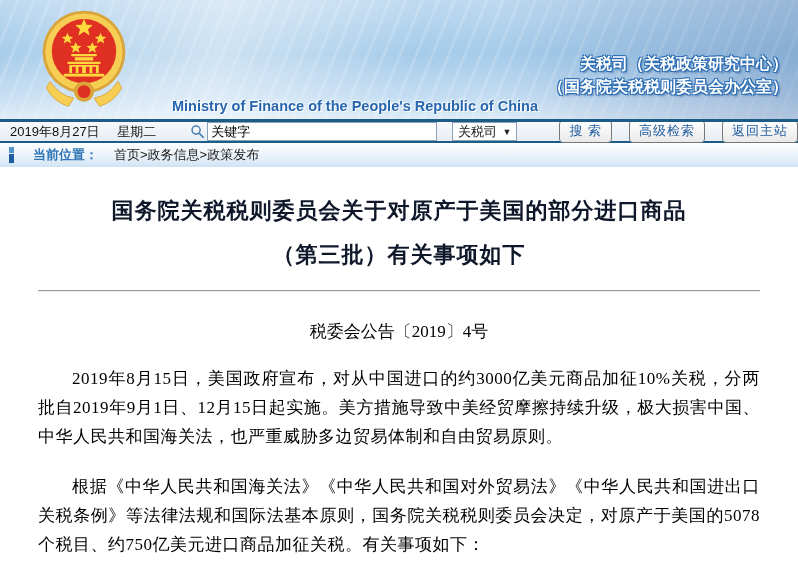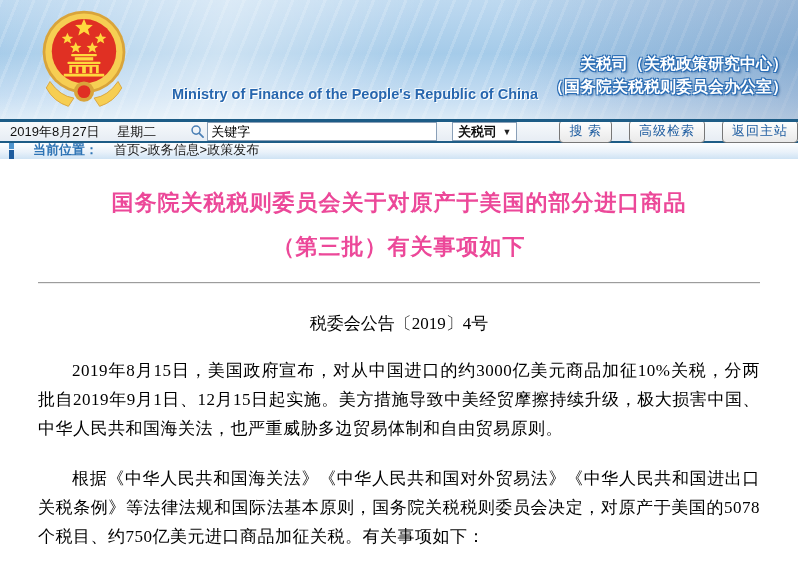--- a/index.html
+++ b/index.html
@@ -27,21 +27,21 @@
     background:linear-gradient(90deg, rgba(50,95,155,0) 0%, rgba(60,100,160,.14) 45%, rgba(45,85,145,.26) 100%);
   }
   .emblem { position:absolute; left:38px; top:6px; z-index:2; }
   .banner-title {
     position:absolute; left:148px; top:22px; z-index:2;
     font-size:38px; font-weight:bold; letter-spacing:7px; color:#2766ae;
     text-shadow:2px 2px 2px rgba(255,255,255,.95), -1px -1px 1px rgba(255,255,255,.8);
     white-space:nowrap;
   }
   .banner-en {
-    position:absolute; left:172px; top:86px; z-index:2;
+    position:absolute; left:172px; top:98px; z-index:2;
     font-size:14.5px; font-weight:bold; color:#2766ae;
     text-shadow:1px 1px 0 #fff, -1px -1px 0 rgba(255,255,255,.8);
     white-space:nowrap;
     text-align:right;
   }
   .dept {
     position:absolute; right:10px; top:52px; z-index:2;
     text-align:right; font-size:16px; font-weight:bold; color:#ffffff; line-height:23px;
     text-shadow:-1px -1px 0 #2a6db5, 1px -1px 0 #2a6db5, -1px 1px 0 #2a6db5, 1px 1px 0 #2a6db5, 2px 2px 2px rgba(30,80,140,.55);
     white-space:nowrap;
@@ -57,49 +57,49 @@
   .tb-date { margin-left:10px; width:182px; white-space:nowrap; }
   .tb-weekday { margin-left:14px; }
   .magnifier { width:15px; height:15px; margin-right:2px; flex:0 0 auto; }
   .tb-input {
     width:232px; height:19px; border:1px solid #8aa0b8; background:#fff;
     font-size:13px; padding:0 3px; font-family:inherit; outline:none;
   }
   .tb-select {
     margin-left:15px; width:66px; height:19px; border:1px solid #8aa0b8; background:#fff;
     display:flex; align-items:center; justify-content:space-between; padding:0 5px;
-    font-size:13px; cursor:default;font-weight:bold;
+    font-size:13px; cursor:default;
   }
   .tb-select .arrow { font-size:9px; color:#222; }
   .tb-buttons { display:flex; margin-left:42px; gap:17px; }
   .tb-btn {
     font-size:13px; color:#1b5a9e; letter-spacing:1px;
     background:linear-gradient(180deg,#ffffff,#e9e9e9);
     border:1px solid #777; border-radius:4px; padding:1px 9px 2px;
     font-family:inherit; white-space:nowrap; cursor:pointer;
   }
 
   
   .breadcrumb {
-    height:16px; display:flex; align-items:flex-end; font-size:13px;
+    height:24px; display:flex; align-items:center; font-size:13px;
     background:linear-gradient(180deg,#fdfeff 0%,#eaf2fa 55%,#cfe3f4 100%);
   }
   .bc-icon { width:5px; margin-left:9px; margin-right:19px; }
   .bc-icon .seg-top { height:6px; background:#4f94cd; }
   .bc-icon .seg-bottom { height:9px; background:#1d5c9e; margin-top:1px; }
   .bc-label { color:#2e74b5; font-weight:bold; margin-right:16px; white-space:nowrap; }
   .bc-path { color:#1a1a1a; white-space:nowrap; cursor:pointer; }
 
   
   .doc {
     padding:22px 38px 0;
     font-family:"Liberation Serif","DejaVu Serif",serif;
   }
   .doc-title {
-    text-align:center; font-size:22px; font-weight:bold; color:#ec4899;
+    text-align:center; font-size:22px; font-weight:bold; color:#0f172a;
     line-height:44px; letter-spacing:1px;
   }
   .doc-hr { height:2px; background:#9c9c9c; border-bottom:1px solid #ececec; margin-top:13px; }
   .doc-no { text-align:center; font-size:17px; margin-top:28px; }
   .doc p {
     font-size:17px; line-height:29px; text-indent:2em; margin-top:21px;
     text-align:justify; letter-spacing:.5px;
   }
 </style>
 </head>

